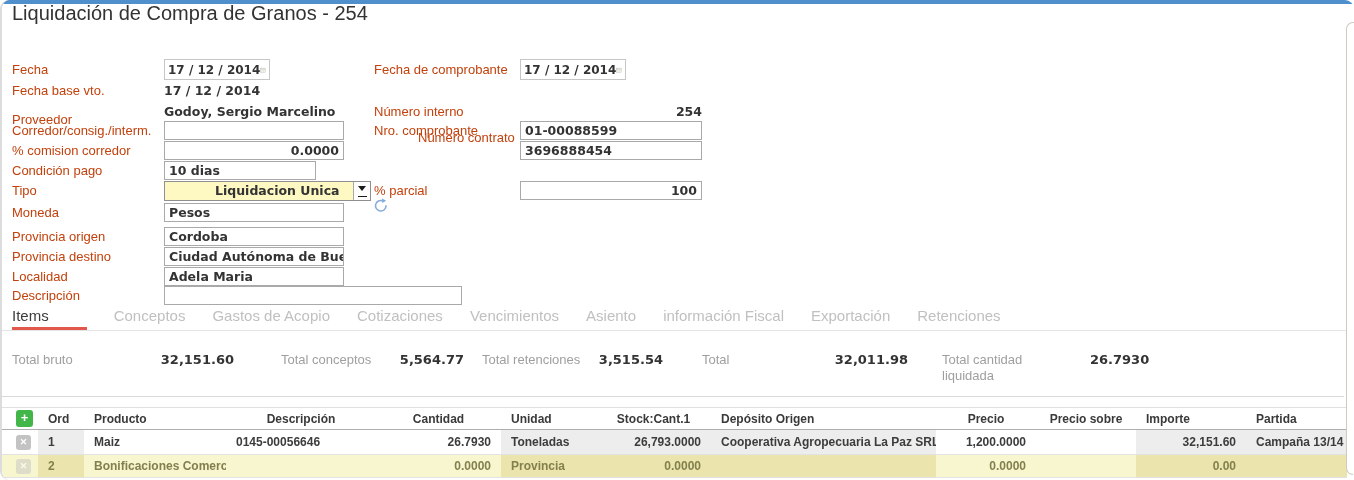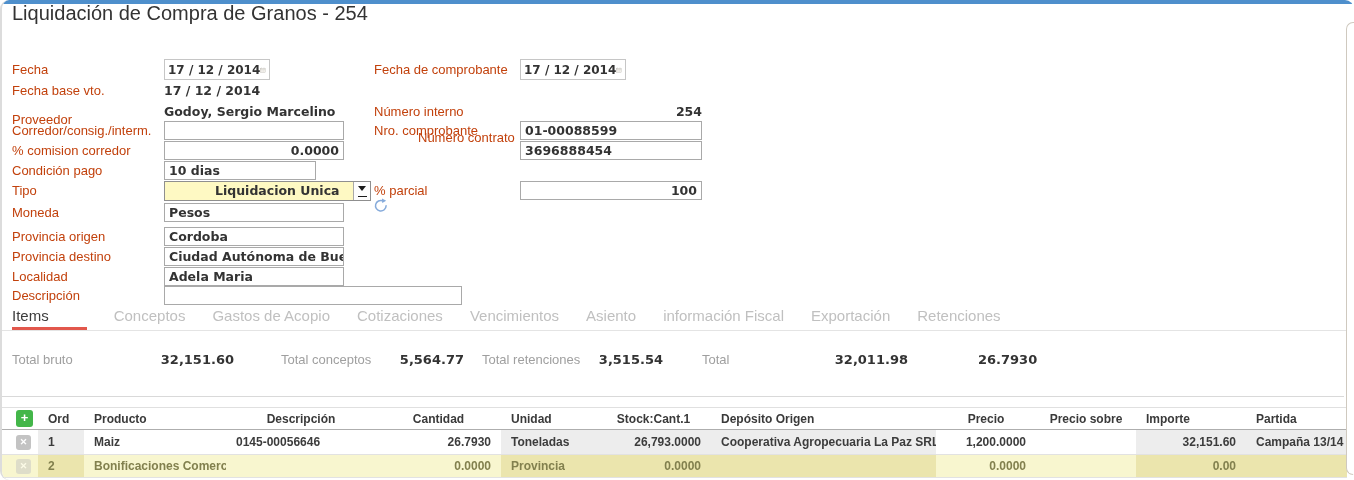--- a/index.html
+++ b/index.html
@@ -177,20 +177,21 @@
       </div>
       <div class="tgroup" style="left: 480px; width: 181px;">
         <span class="tlabel">Total retenciones</span>
         <span class="tvalue">3,515.54</span>
       </div>
       <div class="tgroup" style="left: 700px; width: 206px;">
         <span class="tlabel">Total</span>
         <span class="tvalue">32,011.98</span>
       </div>
       <div class="tgroup wraplbl" style="left: 940px; width: 260px;">
+        <span class="tlabel">Total cantidad liquidada</span>
         <span class="tvalue">26.7930</span>
       </div>
     </div>
 
   <table class="grid" id="grid">
     <colgroup id="cols">
         <col style="width: 36px;">
         <col style="width: 46px;">
         <col style="width: 142px;">
         <col style="width: 150px;">

